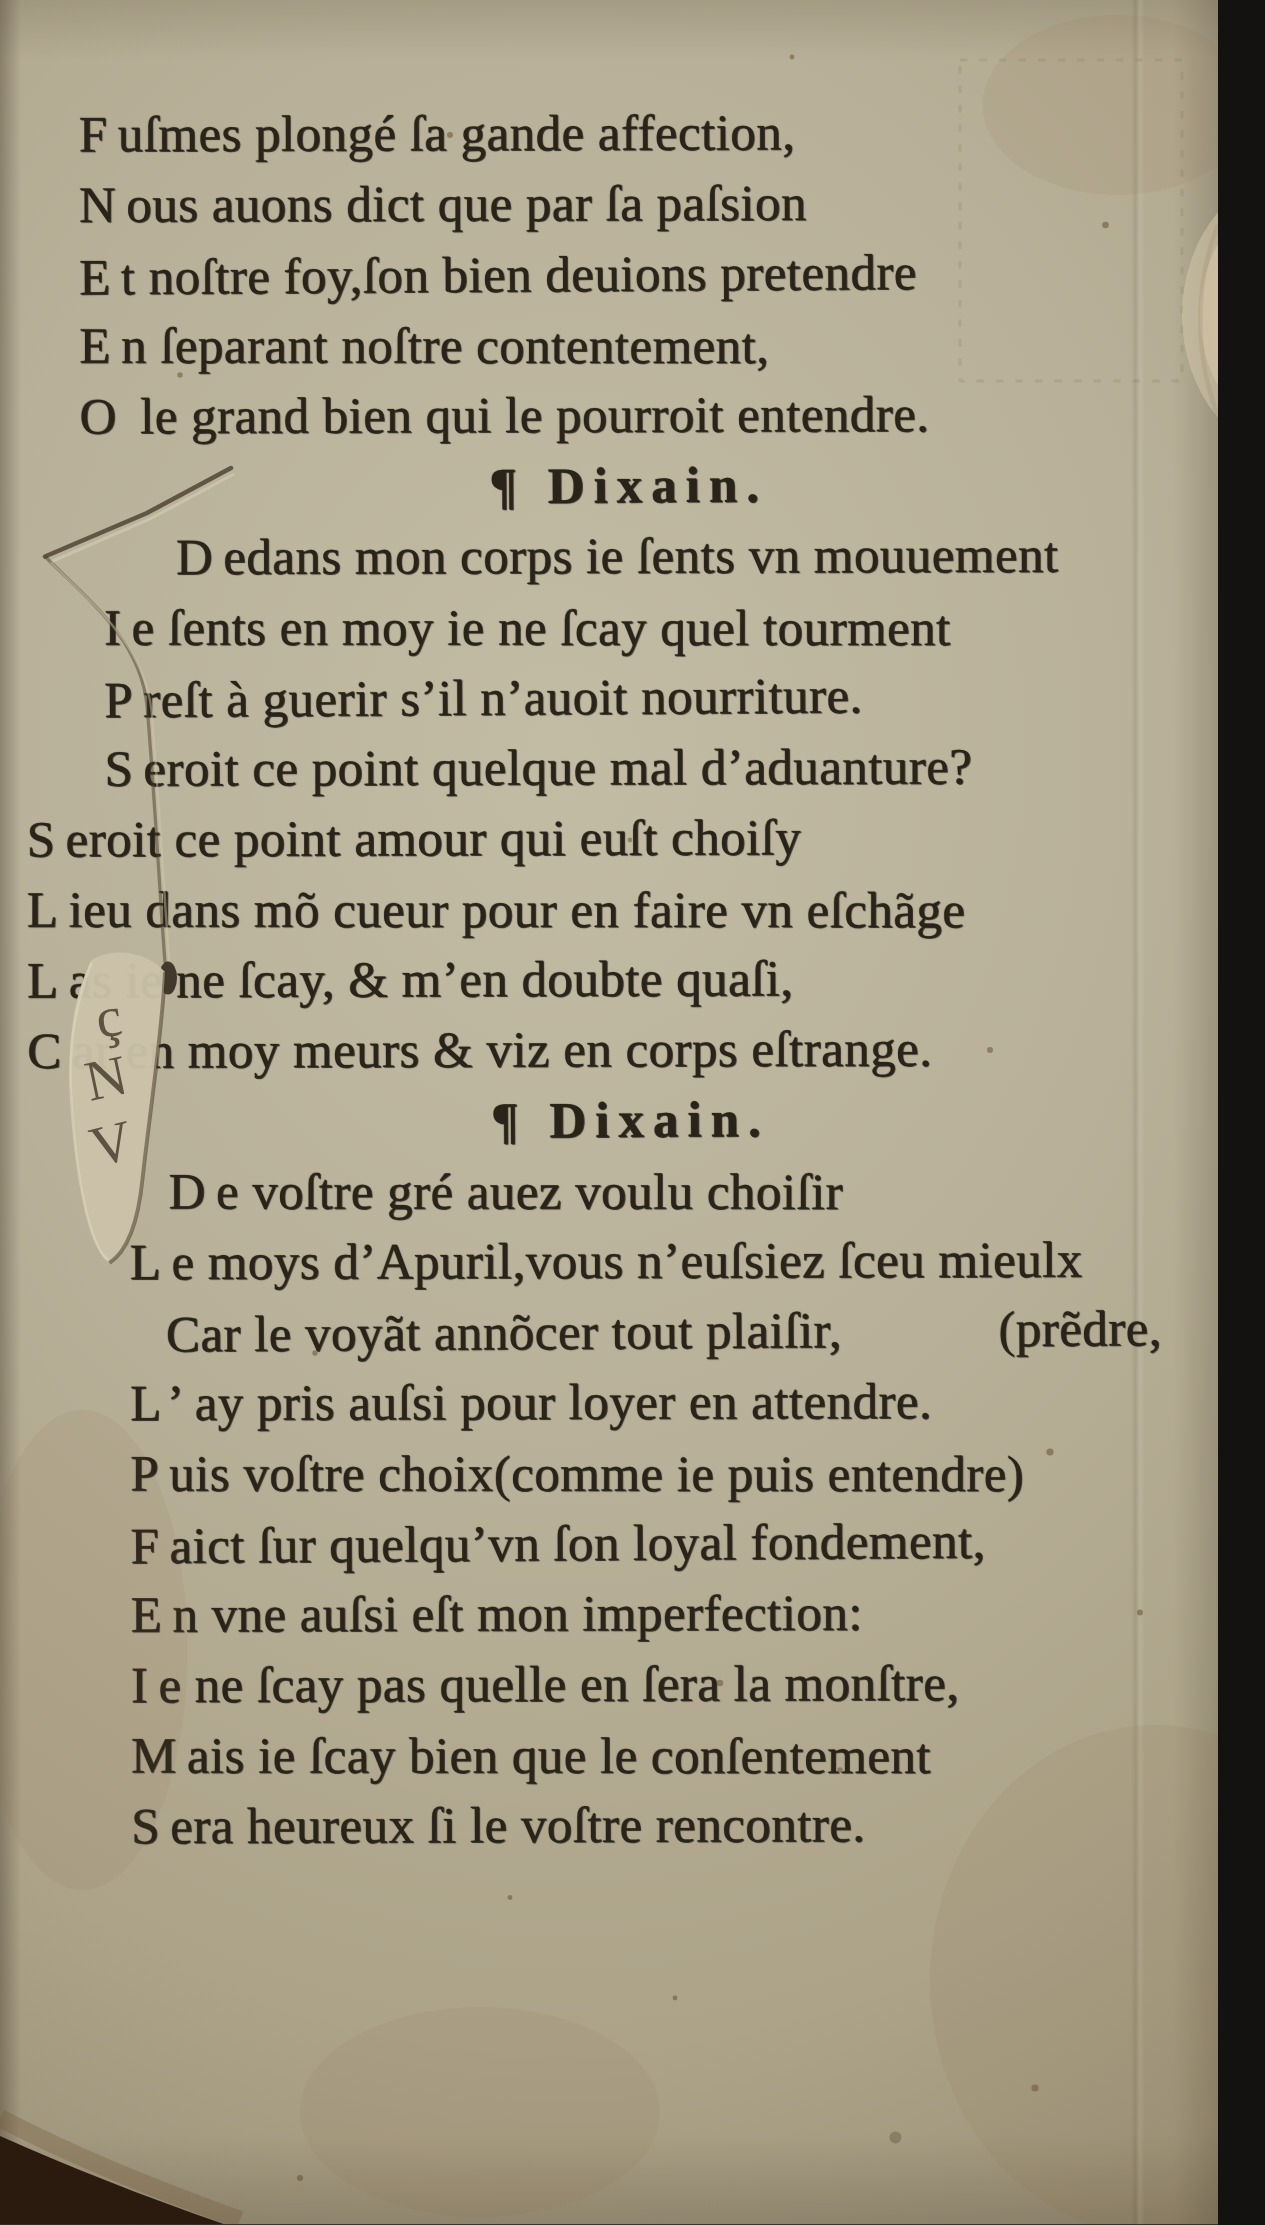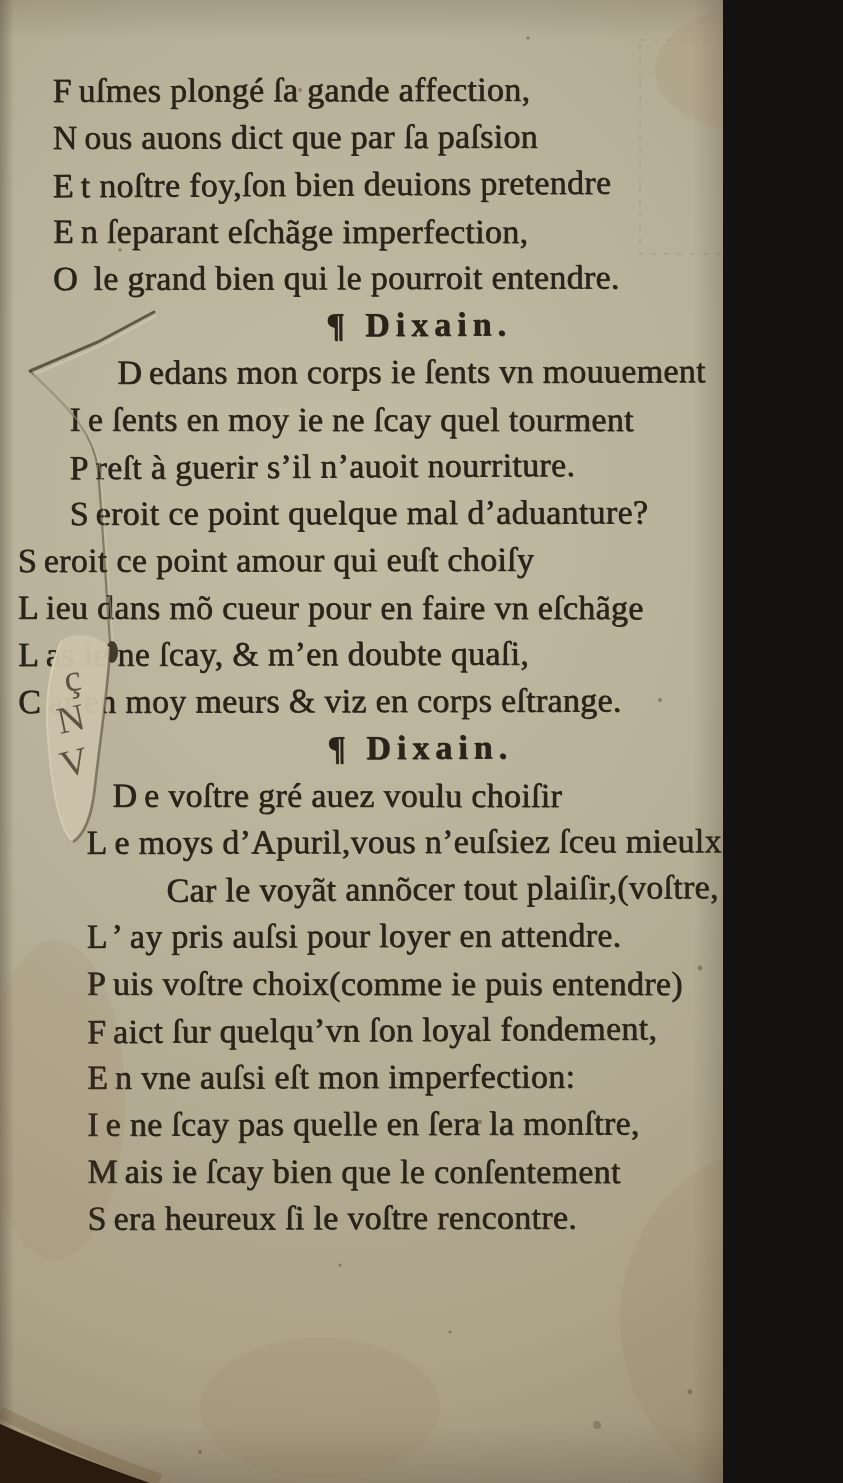--- a/index.html
+++ b/index.html
@@ -1,18 +1,18 @@
 <!DOCTYPE html>
 <html><head>
 <meta charset="utf-8">
 <style>
   html,body{margin:0;padding:0;background:#141210;}
   #stage{
     position:relative;
-    width:723px;height:1483px;
+    width:812px;height:1483px;
     overflow:hidden;
     font-family:"Liberation Serif","DejaVu Serif",serif;
     background:
       linear-gradient(90deg, rgba(0,0,0,0) 754px, rgba(60,45,28,.10) 757px, rgba(255,255,245,.10) 760px, rgba(0,0,0,0) 763px),
       linear-gradient(180deg, rgba(70,55,35,.16), rgba(0,0,0,0) 40px),
       linear-gradient(270deg, rgba(50,38,24,.18), rgba(0,0,0,0) 30px),
       linear-gradient(0deg, rgba(60,45,28,.20), rgba(0,0,0,0) 60px),
       linear-gradient(90deg, rgba(40,28,16,.30), rgba(0,0,0,0) 14px),
       radial-gradient(ellipse 900px 1100px at 46% 34%, #c3bca5 0%, #b8b098 44%, #aca389 78%, #9c9279 100%);
   }
@@ -31,35 +31,35 @@
   .line:nth-child(3n){transform:rotate(-0.22deg);}
   .line:nth-child(4n){transform:rotate(0.18deg) translateY(1px);}
   .s1{margin-left:24px;}
   .heading{text-align:center;margin-left:30px;font-size:34px;}
   .heading .pilcrow{font-weight:bold;letter-spacing:6px;}
   .d2{margin-left:40px;}
   .d2.first{margin-left:88px;}
   .d2.late{margin-left:-12px;}
   .d3{margin-left:56px;}
   .d3.first{margin-left:82px;}
-  .d3.turn{display:flex;justify-content:center;padding-right:6px;margin-left:80px;}
+  .d3.turn{display:flex;justify-content:space-between;padding-right:6px;margin-left:80px;}
   .d3.turn .main{display:inline-block;}
   #tearlayer{position:absolute;left:0;top:0;pointer-events:none;}
   .verso-letter{font-family:"Liberation Serif","DejaVu Serif",serif;font-size:38px;fill:#463c2c;opacity:.82;}
 </style>
 </head>
 <body>
 
 <div id="stage">
 
   <div id="textblock">
     <div class="line s1">Fuſmes plongé ſa gande affection,</div>
     <div class="line s1">Nous auons dict que par ſa paſsion</div>
     <div class="line s1">Et noſtre foy,ſon bien deuions pretendre</div>
-    <div class="line s1">En ſeparant eſchãge imperfection,</div>
+    <div class="line s1">En ſeparant noſtre contentement,</div>
     <div class="line s1">O le grand bien qui le pourroit entendre.</div>
 
     <div class="line heading">
       <span class="pilcrow">¶ Dixain.</span>
     </div>
 
     <div class="line d2 first">Dedans mon corps ie ſents vn mouuement</div>
     <div class="line d2">Ie ſents en moy ie ne ſcay quel tourment</div>
     <div class="line d2">Preſt à guerir s’il n’auoit nourriture.</div>
     <div class="line d2">Seroit ce point quelque mal d’aduanture?</div>
@@ -69,21 +69,21 @@
     <div class="line d2 late">Car en moy meurs &amp; viz en corps eſtrange.</div>
 
     <div class="line heading">
       <span class="pilcrow">¶ Dixain.</span>
     </div>
 
     <div class="line d3 first">De voſtre gré auez voulu choiſir</div>
     <div class="line d3">Le moys d’Apuril,vous n’euſsiez ſceu mieulx</div>
     <div class="line d3 turn">
       <span class="main">Car le voyãt annõcer tout plaiſir,</span>
-      <span class="turnover">(voſtre,</span>
+      <span class="turnover">(prẽdre,</span>
     </div>
     <div class="line d3">L’ay pris auſsi pour loyer en attendre.</div>
     <div class="line d3">Puis voſtre choix(comme ie puis entendre)</div>
     <div class="line d3">Faict ſur quelqu’vn ſon loyal fondement,</div>
     <div class="line d3">En vne auſsi eſt mon imperfection:</div>
     <div class="line d3">Ie ne ſcay pas quelle en ſera la monſtre,</div>
     <div class="line d3">Mais ie ſcay bien que le conſentement</div>
     <div class="line d3">Sera heureux ſi le voſtre rencontre.</div>
   </div>
 

